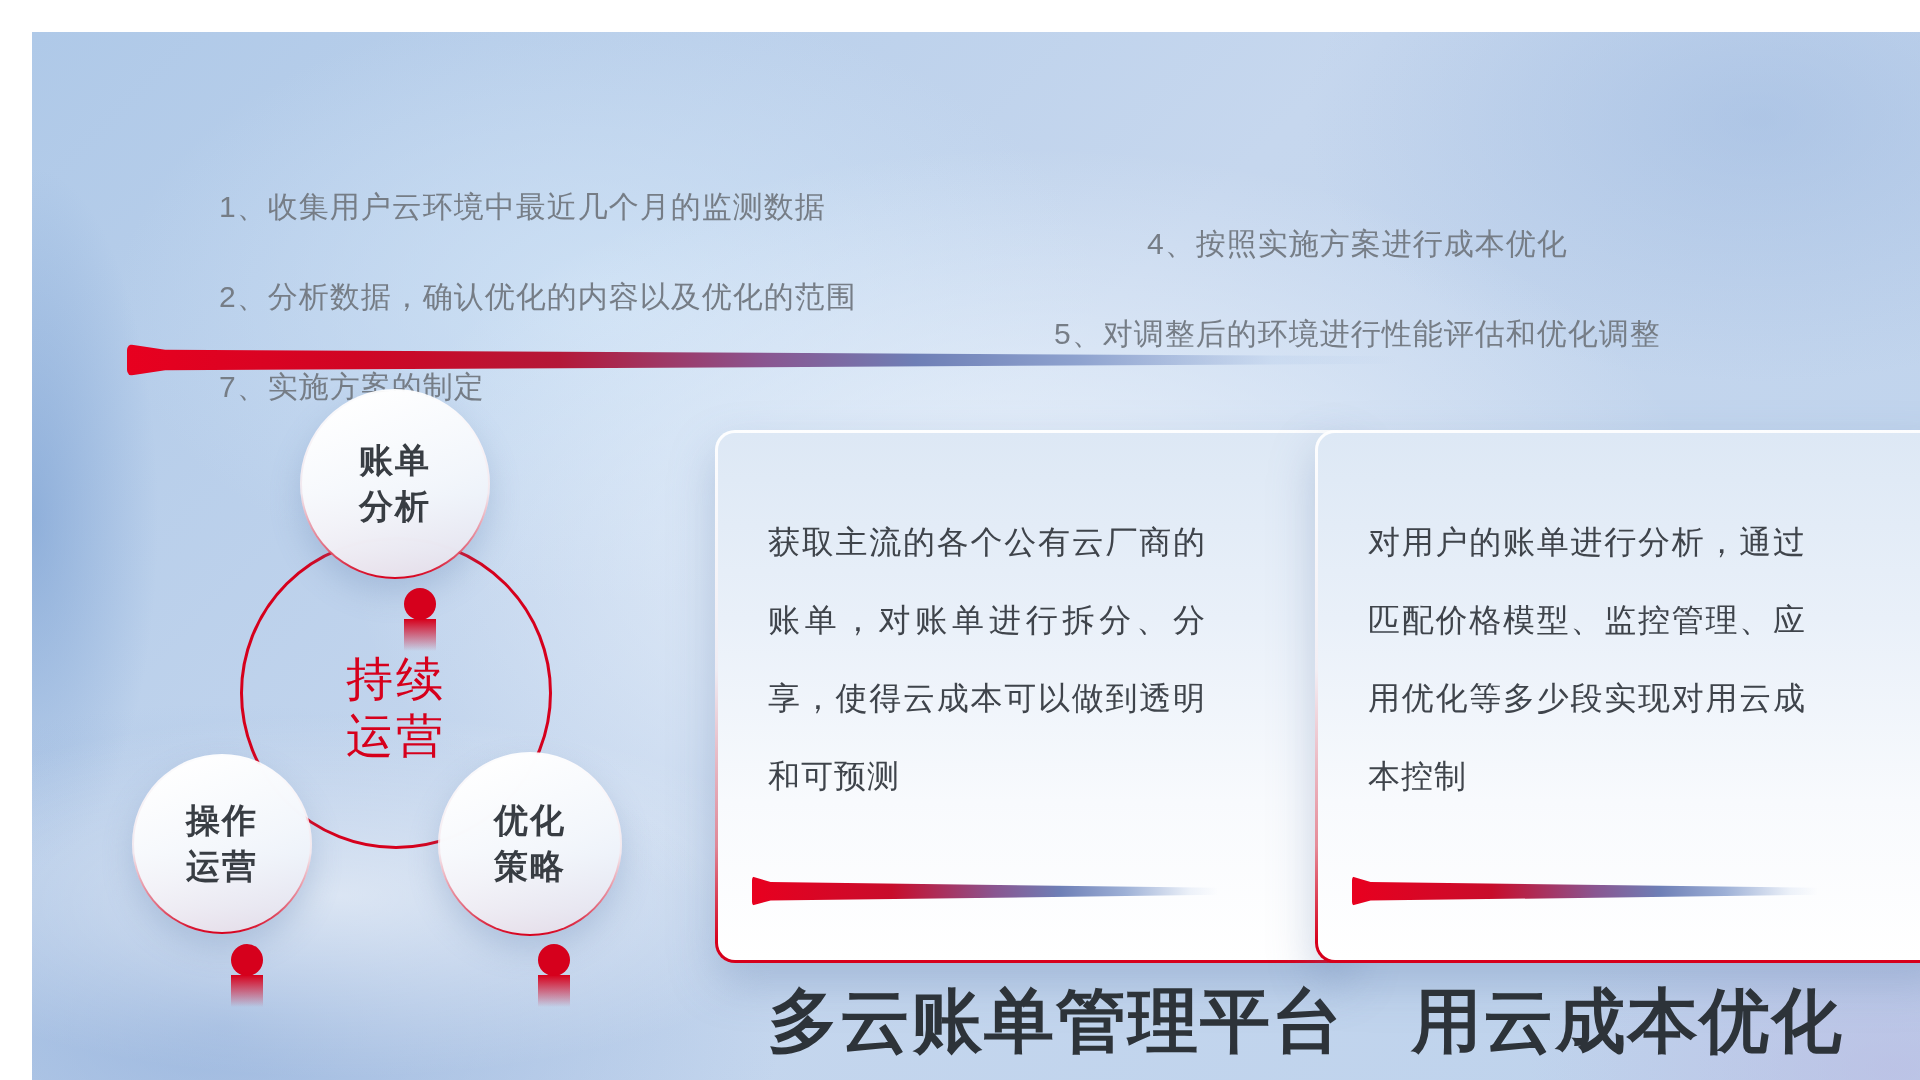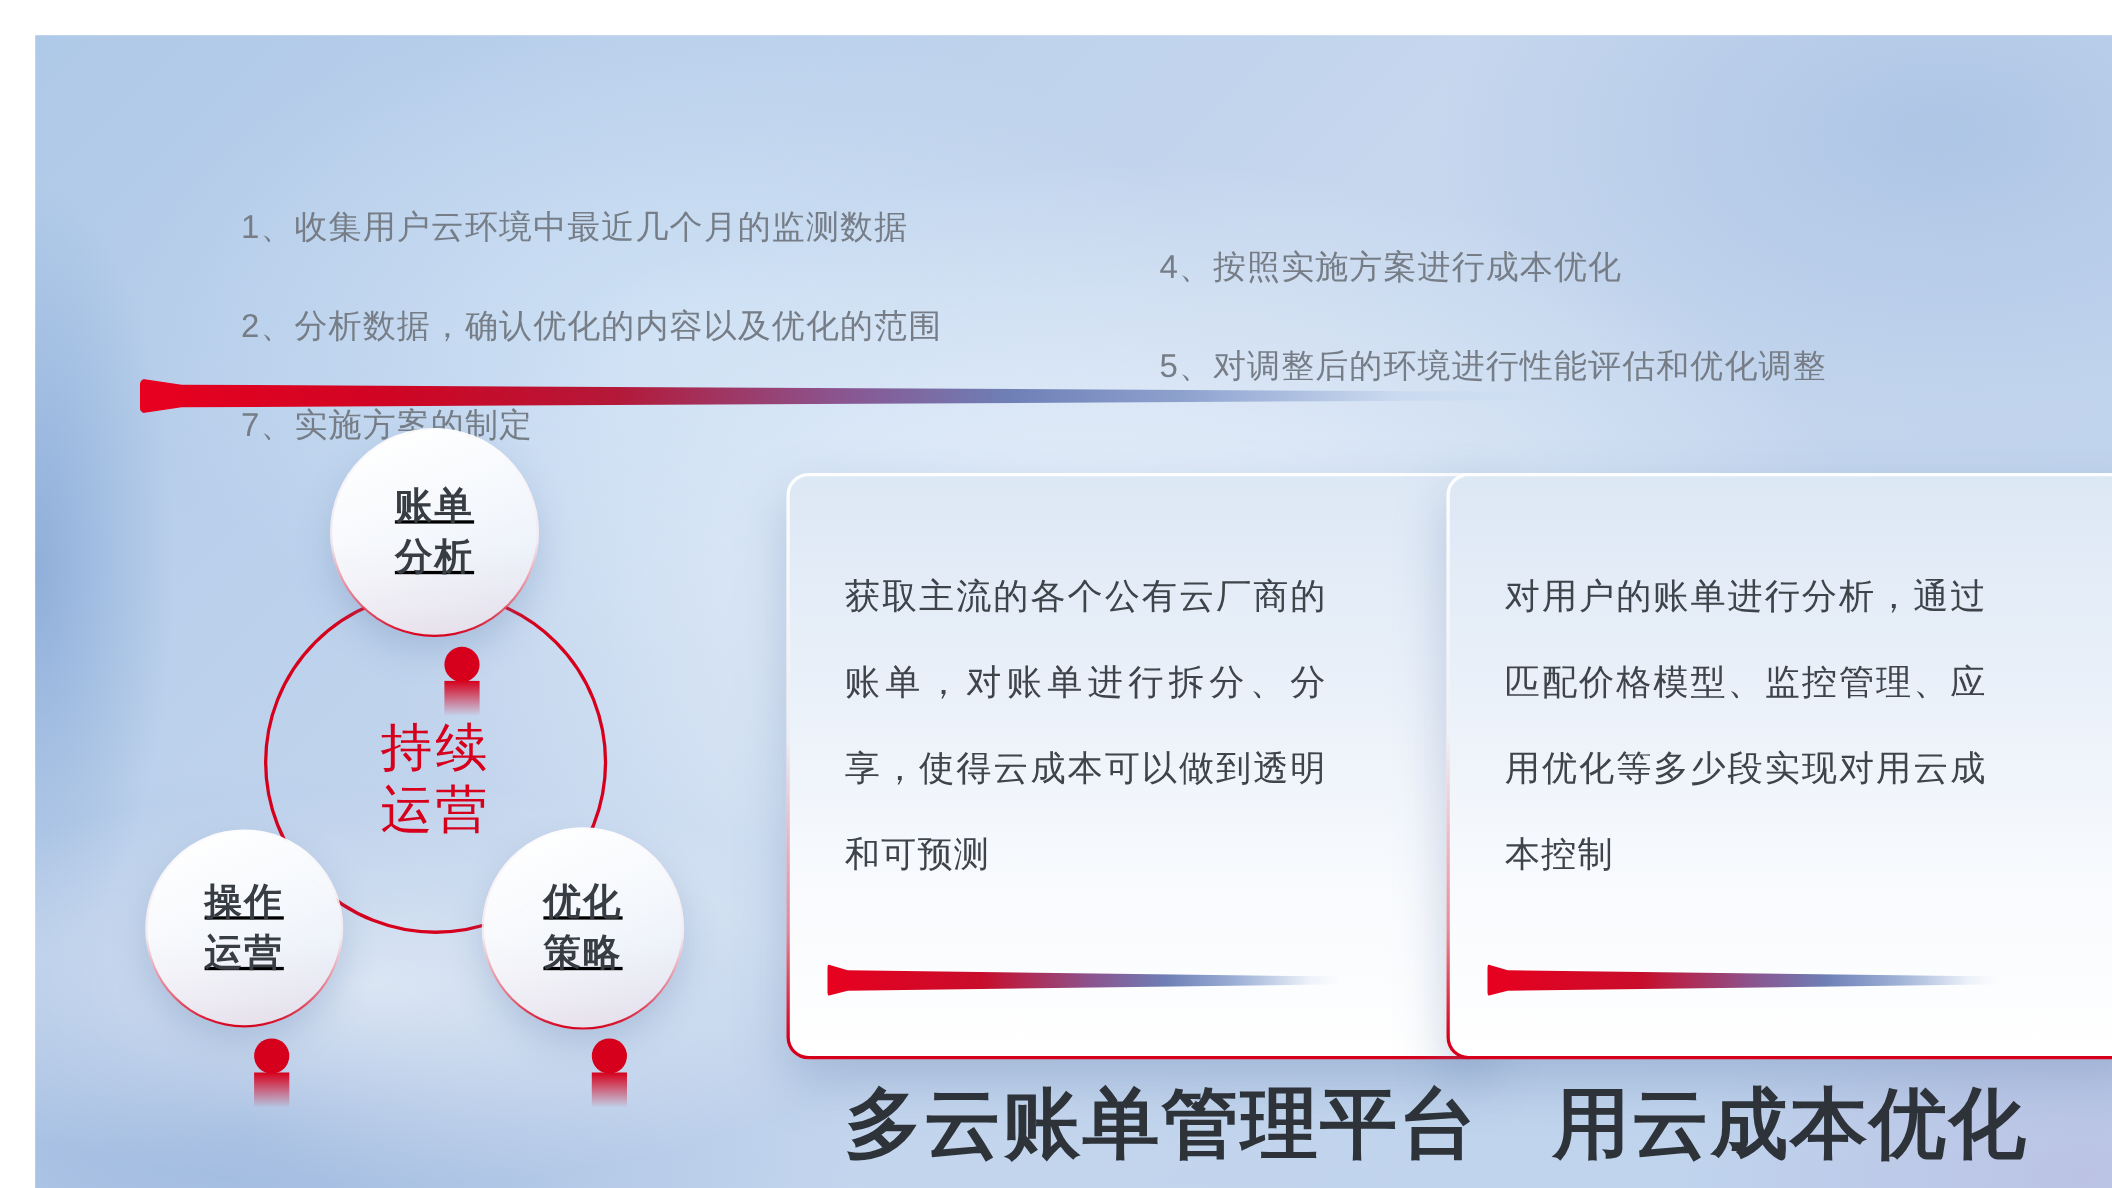--- a/index.html
+++ b/index.html
@@ -18,21 +18,21 @@
       radial-gradient(760px 440px at 90% 8%, rgba(148,178,220,0.45), rgba(148,178,220,0) 60%),
       radial-gradient(180px 500px at 0% 45%, rgba(110,150,205,0.55), rgba(110,150,205,0) 70%),
       radial-gradient(1050px 620px at 52% 48%, rgba(238,245,253,0.95), rgba(238,245,253,0) 65%),
       radial-gradient(820px 500px at 30% 25%, rgba(208,227,246,0.85), rgba(208,227,246,0) 60%),
       linear-gradient(135deg, #afc9e8 0%, #c6d7ee 45%, #bdd2ec 100%);
   }
 
   
   .steps { position: absolute; }
   .steps-left { left: 155px; top: 126px; }
-  .steps-right { left: 990px; top: 163px; }
+  .steps-right { left: 990px; top: 163px; text-align: center; }
   .step-line {
     font-size: 30px;
     color: #767d86;
     letter-spacing: 1px;
     line-height: 34px;
     margin-bottom: 24px;
     white-space: nowrap;
   }
 
   
@@ -65,21 +65,21 @@
       rgba(255,255,255,0.95) 0%, rgba(250,235,238,0.85) 55%,
       rgba(228,90,110,0.9) 85%, #d6001c 100%);
     box-shadow: 0 14px 30px rgba(105,135,180,0.30);
     z-index: 2;
   }
   .node-inner {
     width: 100%; height: 100%;
     border-radius: 50%;
     background: linear-gradient(155deg,
       rgba(255,255,255,0.97) 10%, rgba(243,247,252,0.95) 55%, rgba(226,235,247,0.93) 100%);
-    display: flex; align-items: center; justify-content: center; text-decoration: underline;
+    display: flex; align-items: center; justify-content: center;
   }
   .node-label {
     font-size: 34px;
     font-weight: 600;
     color: #383d43;
     line-height: 1.35;
     letter-spacing: 2px;
     text-align: center;
     white-space: pre-line;
   }

